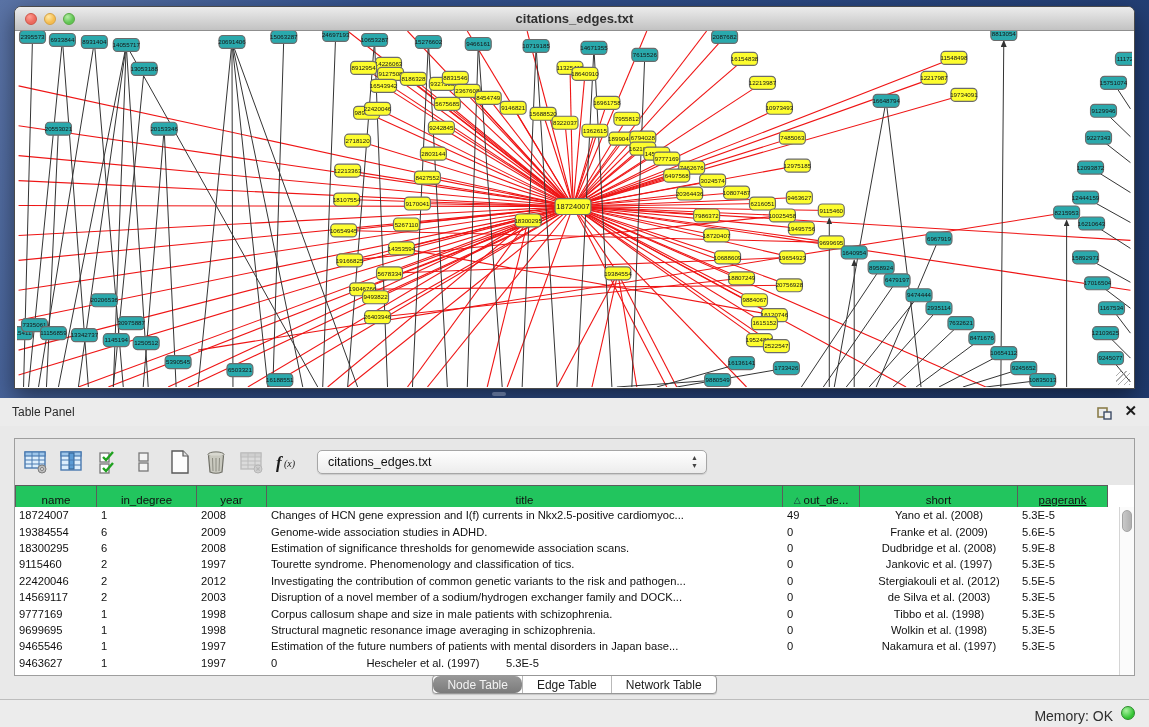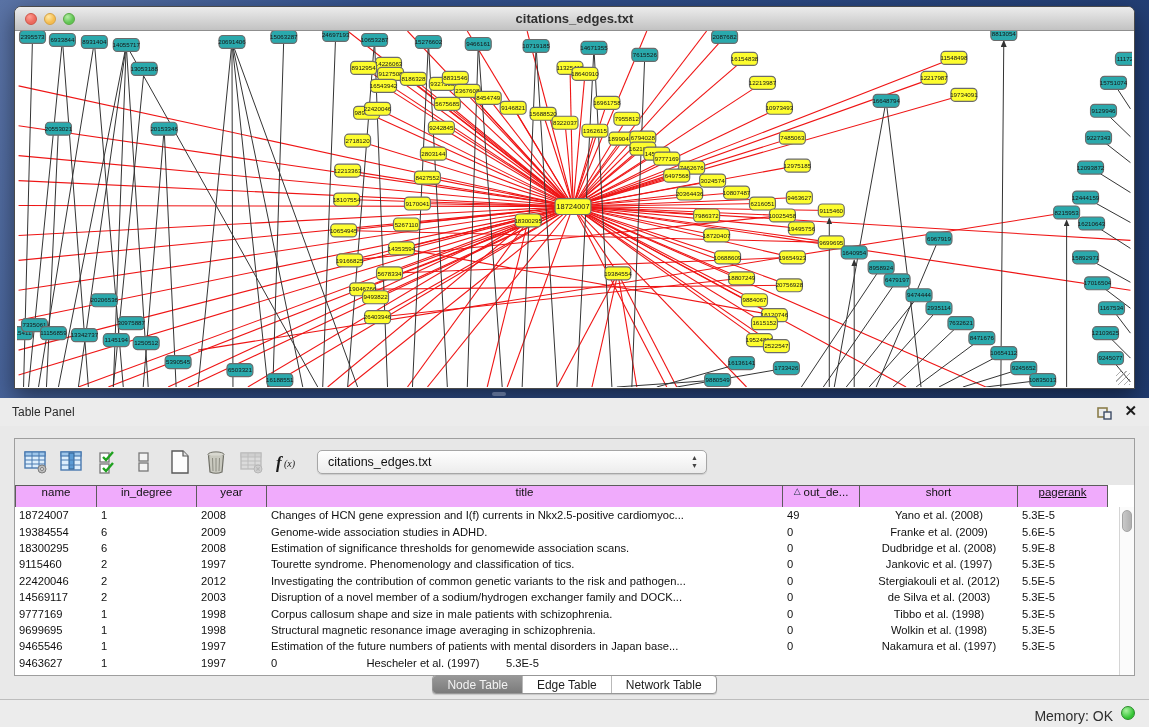--- a/index.html
+++ b/index.html
@@ -42,39 +42,39 @@
     border-radius:4px; cursor:pointer; }
   .tbtn svg { display:block; }
   .tbtn.disabled { opacity:.55; }
   .tselect { margin-left:14px; width:390px; height:24px; border:1px solid #a6a6a6; border-radius:5px;
     background:linear-gradient(#ffffff,#ececec); position:relative; display:flex; align-items:center;
     box-shadow:0 1px 1px rgba(0,0,0,.12); cursor:pointer; }
   .tselect .val { margin-left:10px; font-size:12.5px; color:#111; }
   .tselect .arrows { position:absolute; right:8px; top:3px; font-size:7px; line-height:8px; color:#444; text-align:center; }
 
   .grid-header { position:absolute; left:0; top:46px; height:22px; display:flex; }
-  .gh-cell { height:29px; background:#f0abfc; border:1px solid #5c5c5c; border-left:none;
-    font-size:11.5px; color:#101010; display:flex; justify-content:center; cursor:pointer; }
+  .gh-cell { height:29px; background:#22c55e; border:1px solid #5c5c5c; border-left:none;
+    font-size:11.5px; color:#101010; display:flex; align-items:center; justify-content:center; cursor:pointer; }
   .gh-cell:first-child { border-left:1px solid #5c5c5c; }
   .gh-cell .sort { font-size:9px; margin-right:3px; color:#16303c; }
   .grid-body { position:absolute; left:0; top:68px; right:15px; bottom:0; overflow:hidden; background:#fff; }
   .grid-row { display:flex; height:16.4px; align-items:center; cursor:default; }
   .gr-cell { font-size:11.2px; color:#101010; white-space:nowrap; overflow:hidden; padding:0 4px; }
   .gr-cell.center { text-align:center; }
   .vscroll { position:absolute; right:0; top:68px; bottom:0; width:15px; background:#fbfbfb; border-left:1px solid #d5d5d5; }
   .vthumb { position:absolute; left:2px; top:3px; width:10px; height:22px; border-radius:5px;
     background:linear-gradient(90deg,#c9c9c9,#b0b0b0); border:1px solid #a3a3a3; }
 
   .tabs { position:absolute; left:0; top:277px; width:100%; display:flex; justify-content:center; }
   .seg { display:flex; border:1px solid #979797; border-radius:4px; overflow:hidden; height:19px;
     background:#fff; box-shadow:0 1px 1px rgba(0,0,0,.15); }
   .seg .tab { font-size:12px; padding:2px 14px; color:#1d1d1d; border-left:1px solid #b9b9b9; cursor:pointer;
     display:flex; align-items:center; }
   .seg .tab:first-child { border-left:none; }
-  .seg .tab.sel { background:linear-gradient(#989898,#7b7b7b); color:#f3f3f3; }
+  .seg .tab.sel { background:linear-gradient(#989898,#7b7b7b); color:#f3f3f3;border-radius:7px; }
 
   .status-bar { position:absolute; left:0; top:699px; width:1149px; height:28px; background:#ececec;
     border-top:1px solid #bdbdbd; }
   .mem-label { position:absolute; right:36px; top:8px; font-size:14px; color:#2e2e2e; }
   .mem-dot { position:absolute; right:14px; top:6px; width:14px; height:14px; border-radius:50%;
     border:1px solid #2a8a2a; background:radial-gradient(circle at 35% 30%, #a9f2a0, #35c435 65%); }
 </style>
 </head>
 <body>
 

